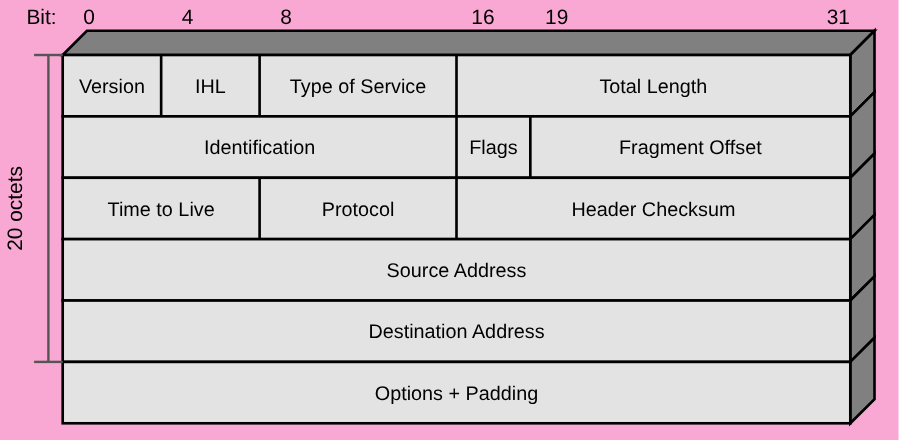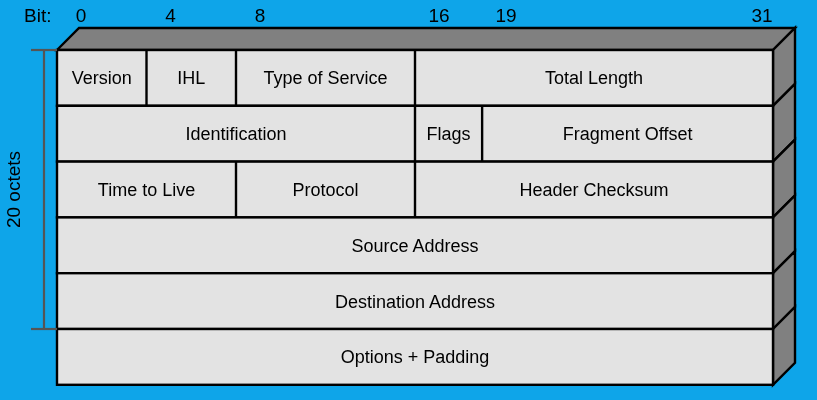--- a/index.html
+++ b/index.html
@@ -8,21 +8,21 @@
     padding: 0;
     background: #ffffff;
   }
   body {
     font-family: "Liberation Sans", sans-serif;
   }
   #stage {
     position: relative;
     width: 817px;
     height: 400px;
-    background: #0ea5e9;
+    background: #f9a8d4;
     overflow: hidden;
   }
   #diagram-svg {
     position: absolute;
     left: 0;
     top: 0;
     width: 817px;
     height: 400px;
     display: block;
   }

